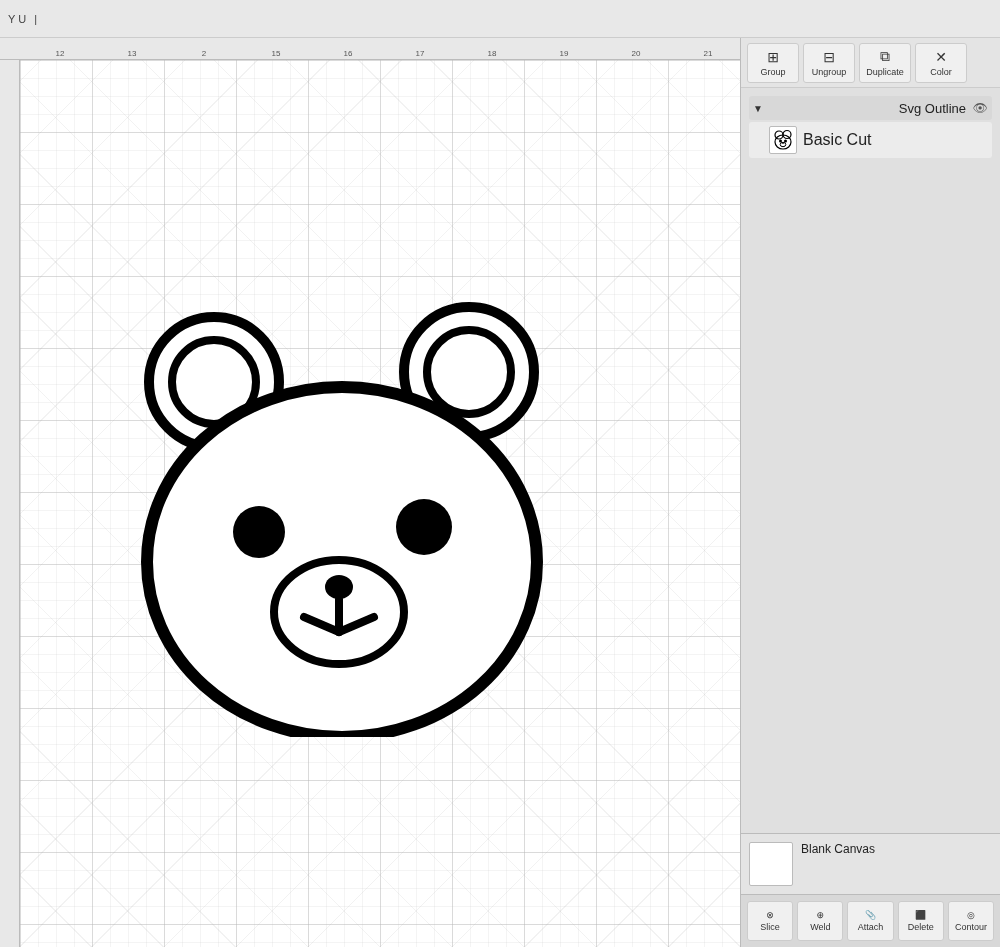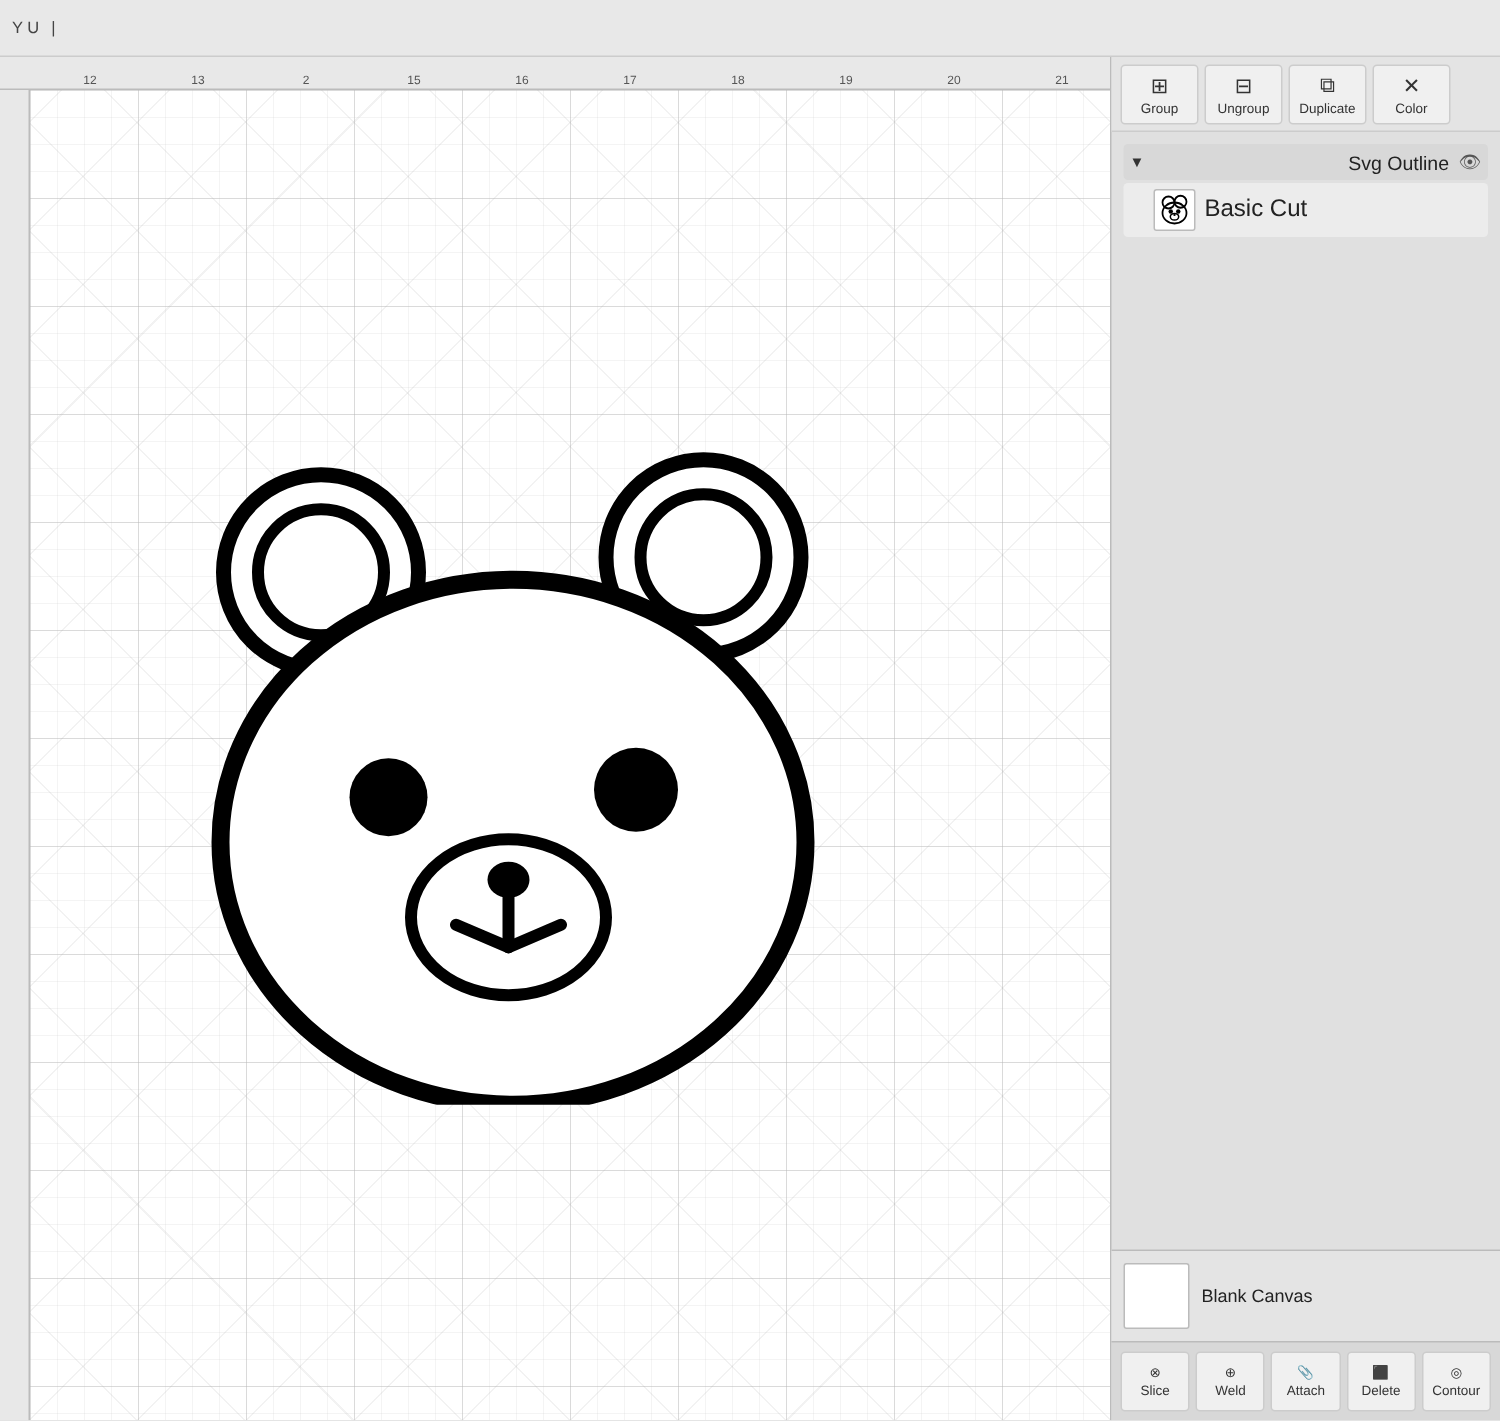--- a/index.html
+++ b/index.html
@@ -240,21 +240,21 @@
 
     
     .panel-bottom {
       border-top: 1px solid #bbb;
       padding: 8px;
       background: #e4e4e4;
     }
 
     .blank-canvas-row {
       display: flex;
-      align-items: center;
+      align-items: flex-start;
       gap: 8px;
     }
 
     .blank-canvas-thumb {
       width: 44px;
       height: 44px;
       background: white;
       border: 1px solid #bbb;
       border-radius: 2px;
     }

